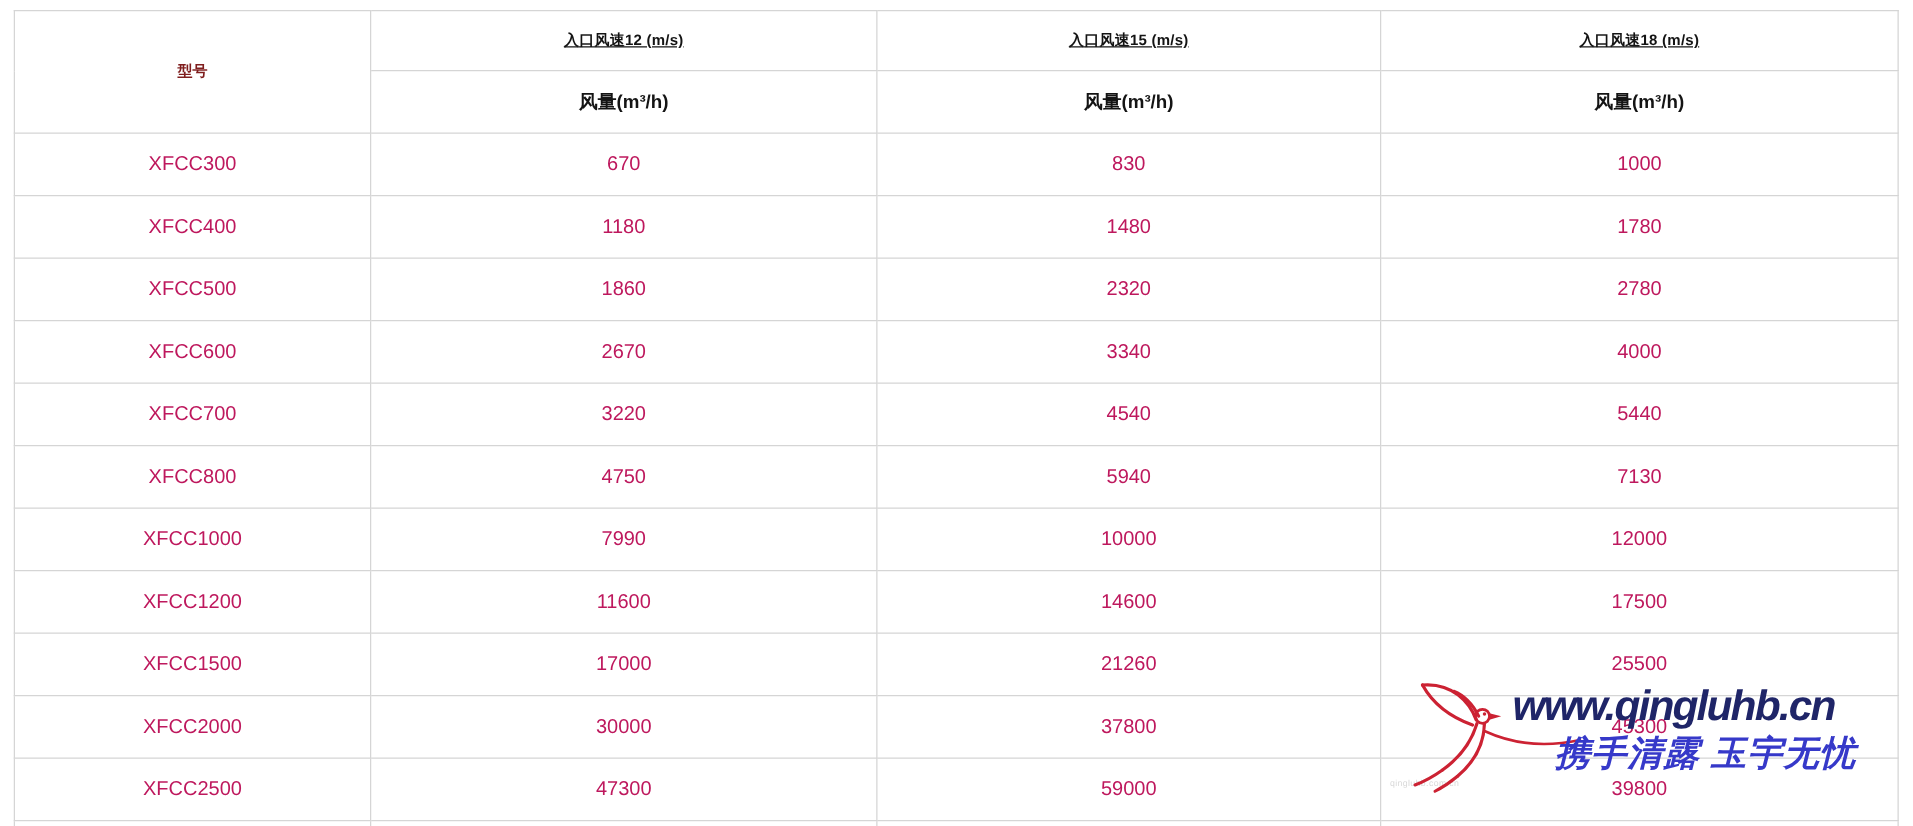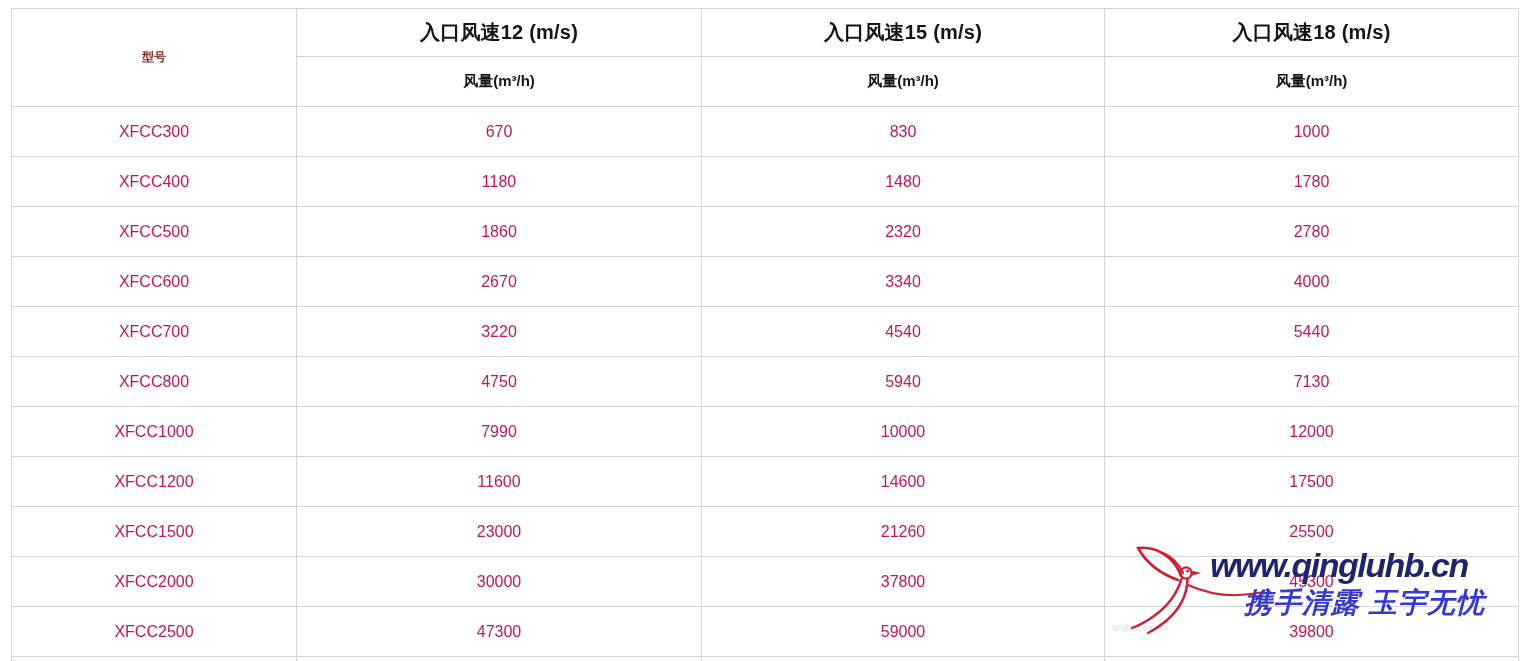--- a/index.html
+++ b/index.html
@@ -21,21 +21,21 @@
     background: #ffffff;
   }
   table.spec th, table.spec td {
     border: 1px solid #d5d5d5;
     text-align: center;
     vertical-align: middle;
     padding: 0;
     overflow: hidden;
     white-space: nowrap;
   }
-  th.group-header { height: 47px; font-size: 20px; font-weight: bold; color: #141414; letter-spacing: 0.2px; }
+  th.group-header { height: 47px; font-size: 12px; font-weight: bold; color: #141414; letter-spacing: 0.2px; text-decoration: underline; }
   th.sub-header   { height: 49px; font-size: 15px; font-weight: bold; color: #141414; }
   th.model-header { font-size: 12px; font-weight: bold; color: #7f1d1d; }
   tr.data-row td  { height: 49px; font-size: 16px; font-weight: 400; color: #be185d; }
   tr.partial-row td { height: 14px; border-bottom: none; }
 
   
   .watermark { position: absolute; left: 1122px; top: 540px; width: 408px; height: 100px; z-index: 5; pointer-events: none; }
   .wm-bird { position: absolute; left: 0; top: 2px; width: 150px; height: 95px; }
   .wm-url {
     position: absolute; left: 76px; top: 6px;
@@ -121,21 +121,21 @@
           <td>12000</td>
         </tr>
         <tr class="data-row">
           <td>XFCC1200</td>
           <td>11600</td>
           <td>14600</td>
           <td>17500</td>
         </tr>
         <tr class="data-row">
           <td>XFCC1500</td>
-          <td>23000</td>
+          <td>17000</td>
           <td>21260</td>
           <td>25500</td>
         </tr>
         <tr class="data-row">
           <td>XFCC2000</td>
           <td>30000</td>
           <td>37800</td>
           <td>45300</td>
         </tr>
         <tr class="data-row">

